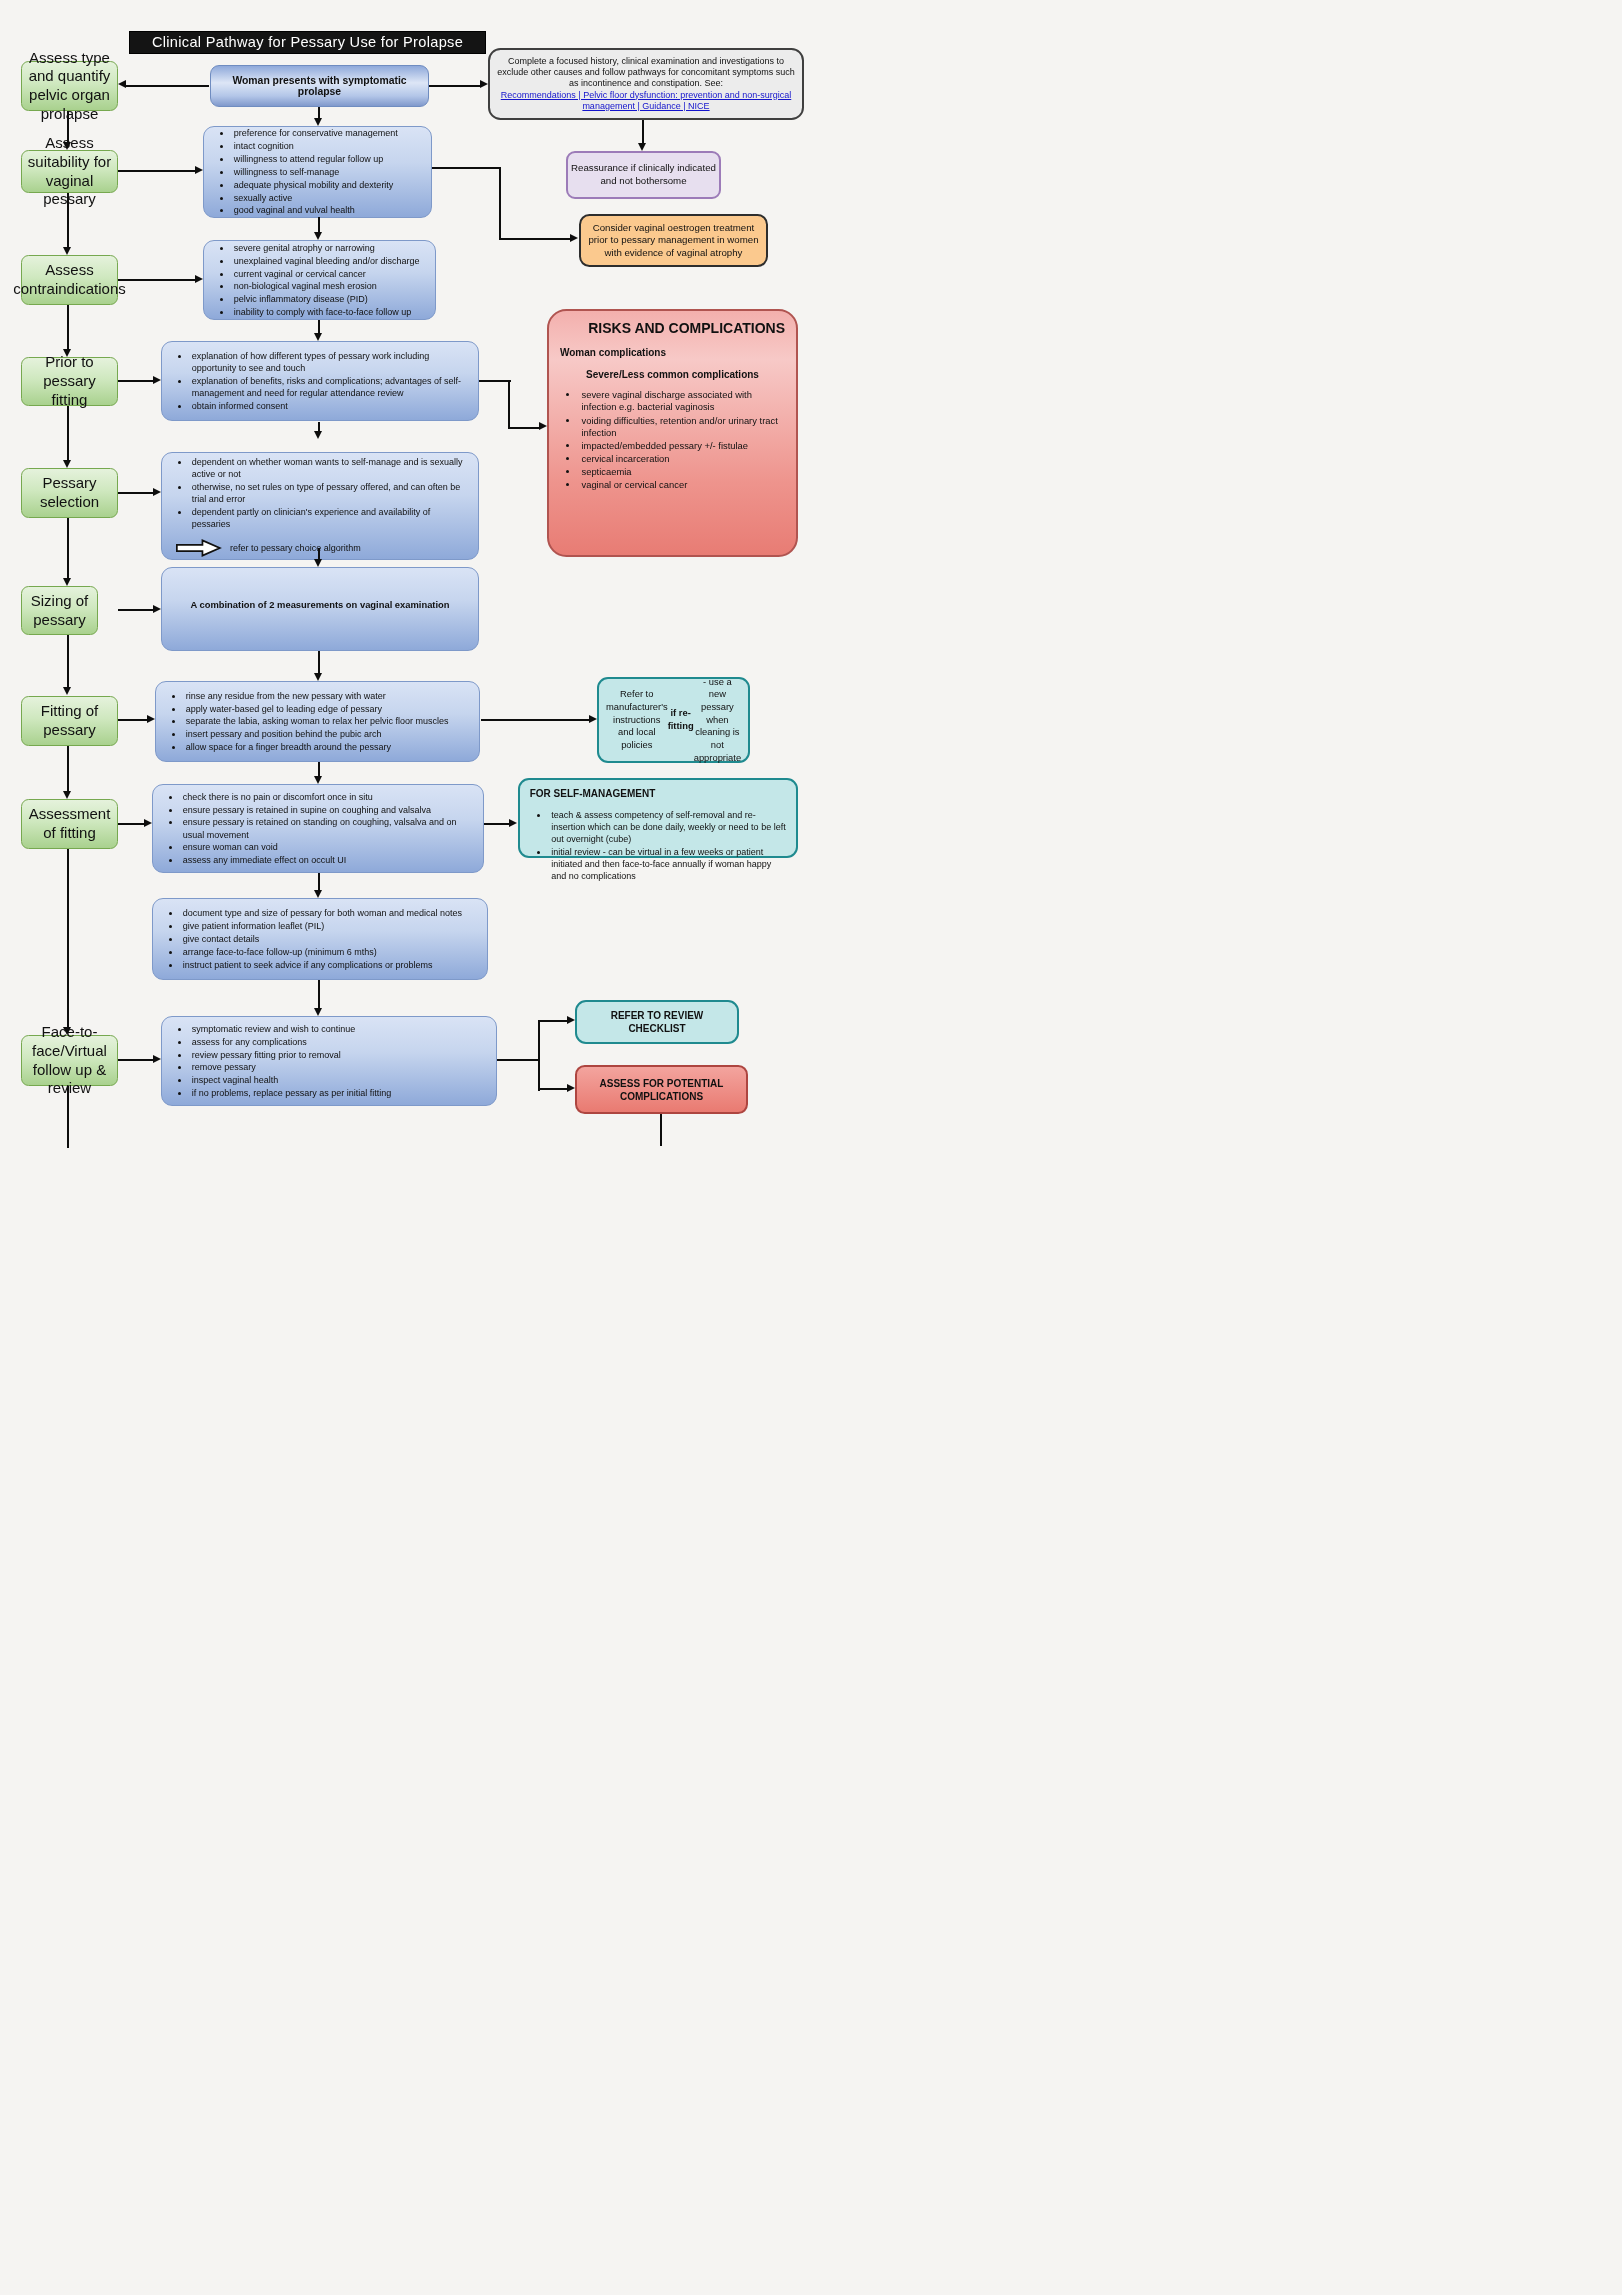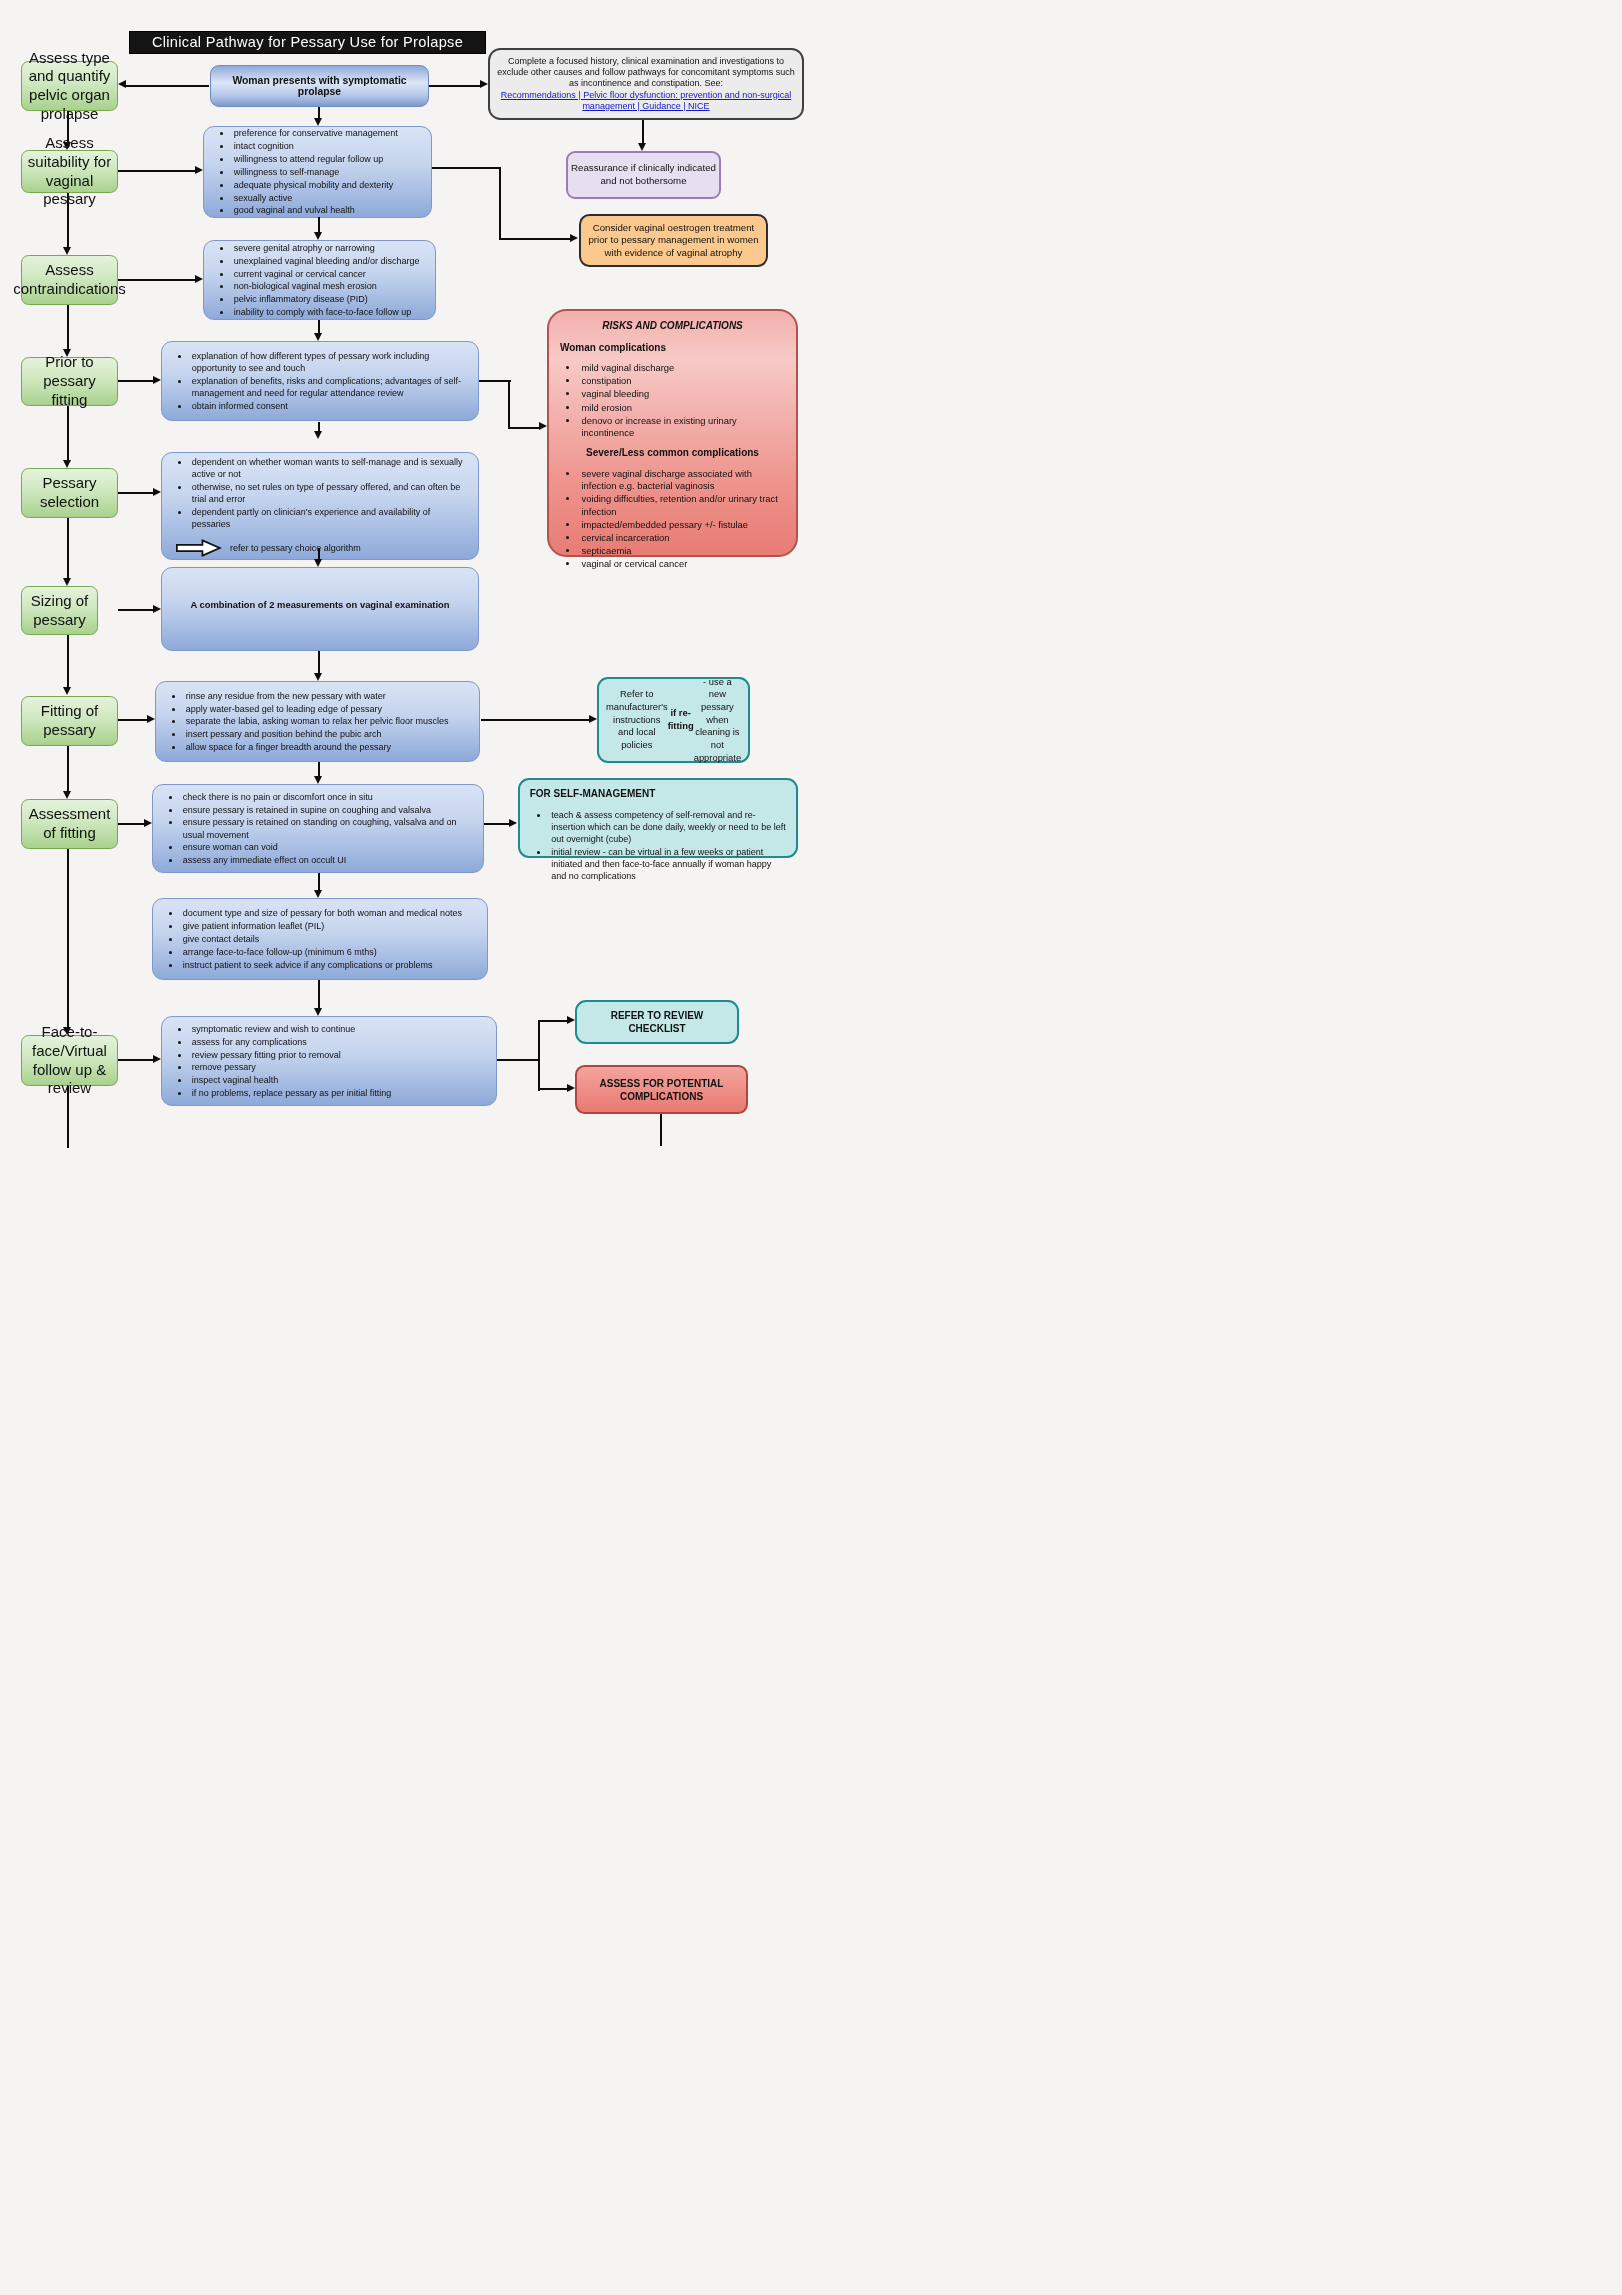--- a/index.html
+++ b/index.html
@@ -27,21 +27,21 @@
   .linktext{color:#1414cc;text-decoration:underline;cursor:pointer;}
   .purplebox{background:#e7dfef;border:2.1px solid #9c7bb8;border-radius:9px;
     display:flex;align-items:center;justify-content:center;text-align:center;
     font-size:9.7px;line-height:1.3;}
   .orangebox{background:#fbc98e;border:2.1px solid #2d2d2d;border-radius:10.4px;
     display:flex;align-items:center;justify-content:center;text-align:center;
     font-size:9.7px;line-height:1.3;padding:1.4px 4.2px;}
   .riskbox{background:linear-gradient(180deg,#f3b0ad 0%,#f7c9c7 20%,#ee948d 70%,#e87c74 100%);
     border:2.1px solid #b05450;border-radius:19.4px;
     font-size:9.4px;line-height:1.32;padding:8.3px 11px;}
-  .riskbox .rtitle{font-weight:bold;text-align:center;font-size:10px;margin-bottom:8.3px;font-style:italic;}
+  .riskbox .rtitle{font-weight:bold;text-align:right;font-size:14px;margin-bottom:8.3px;}
   .riskbox .rhead{font-weight:bold;font-size:10px;margin:4.2px 0 8.3px 0;}
   .riskbox .rhead.center{text-align:center;margin-top:7px;}
   .tealbox{background:#c4e7e8;border:2.1px solid #1f8a8f;border-radius:11px;
     box-sizing:border-box;}
   .manuf{display:flex;align-items:center;justify-content:center;text-align:center;
     font-size:9.4px;line-height:1.35;padding:4.2px 7px;}
   .selfm{font-size:9px;line-height:1.35;padding:7px 9.7px;}
   .selfm .stitle{font-weight:bold;font-size:10px;margin-bottom:8.3px;}
   .biglabel{display:flex;align-items:center;justify-content:center;text-align:center;
     font-weight:bold;font-size:10px;line-height:1.3;padding:1.4px 5.5px;}
@@ -173,27 +173,20 @@
       </ul>
   </div>
 
   <div class="box purplebox" style="left:566px;top:151px;width:155px;height:48px;">Reassurance if clinically indicated and not bothersome</div>
 
   <div class="box orangebox" style="left:579px;top:214px;width:189px;height:53px;">Consider vaginal oestrogen treatment prior to pessary management in women with evidence of vaginal atrophy</div>
 
   <div class="box riskbox" style="left:547px;top:309px;width:251px;height:248px;">
     <div class="rtitle">RISKS AND COMPLICATIONS</div>
     <div class="rhead">Woman complications</div>
-    <ul class="bl">
-        <li>mild vaginal discharge</li>
-        <li>constipation</li>
-        <li>vaginal bleeding</li>
-        <li>mild erosion</li>
-        <li>denovo or increase in existing urinary incontinence</li>
-      </ul>
     <div class="rhead center">Severe/Less common complications</div>
     <ul class="bl">
         <li>severe vaginal discharge associated with infection e.g. bacterial vaginosis</li>
         <li>voiding difficulties, retention and/or urinary tract infection</li>
         <li>impacted/embedded pessary +/- fistulae</li>
         <li>cervical incarceration</li>
         <li>septicaemia</li>
         <li>vaginal or cervical cancer</li>
       </ul>
   </div>

